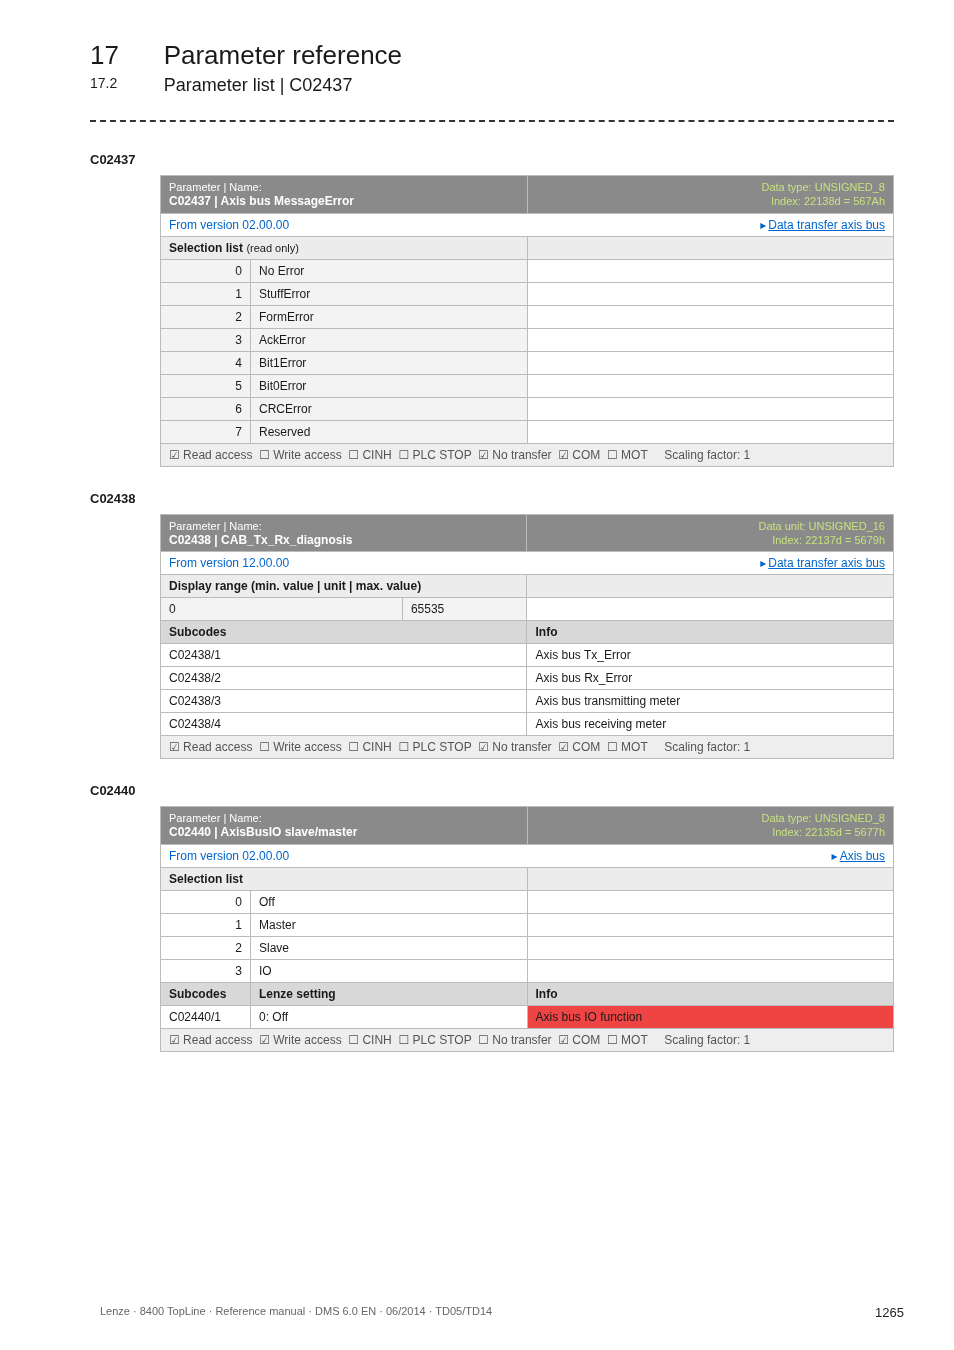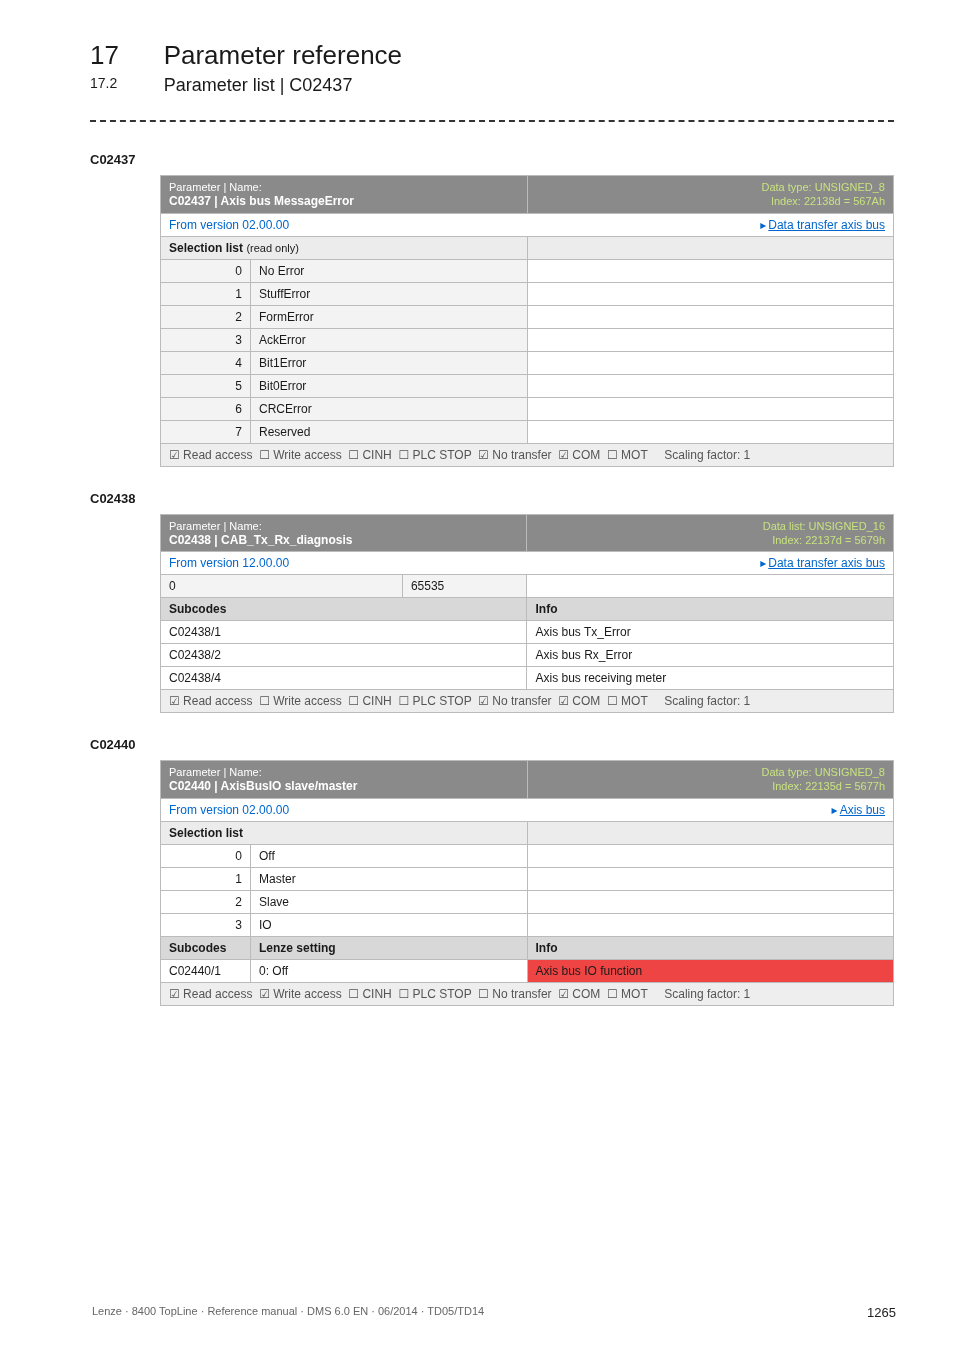--- a/index.html
+++ b/index.html
@@ -110,21 +110,21 @@
   .val-cell { background:#f3f3f3; }
   .empty-right { background:#fff; }
   .access-row td {
     background: #eeeeee;
     font-size: 10.5px;
     color: #555;
   }
   .footer {
     position: fixed;
     bottom: 30px;
-    left: 92px;
+    left: 100px;
     right: 60px;
     width: 804px;
     font-size: 11px;
     color: #666;
   }
   .footer .pnum { float: right; color: #222; font-size: 13px; }
   .disp-0 { text-align:left; background:#f3f3f3; }
   .disp-max { text-align:left; background:#f3f3f3; }
 </style>
 </head>
@@ -230,48 +230,56 @@
       <col style="width:17%">
       <col style="width:50%">
     </colgroup>
   <tbody>
       <tr class="header-row">
     <td colspan="2">
       <div class="pn">Parameter | Name:</div>
       <div class="title">C02438 | CAB_Tx_Rx_diagnosis</div>
     </td>
     <td class="dt">
-      <div>Data list: UNSIGNED_16</div>
+      <div>Data unit: UNSIGNED_16</div>
       <div>Index: 22137d = 5679h</div>
     </td>
   </tr>
   <tr>
     <td colspan="3" style="background:#fff;">
       <span class="version-link">From version 12.00.00</span>
       <span class="axis-link"><span class="tri">▸</span><span>Data transfer axis bus</span></span>
     </td>
   </tr>
+  <tr class="sel-header">
+    <td colspan="2">Display range (min. value | unit | max. value)</td>
+    <td class="empty-right" style="background:#ececec;"></td>
+  </tr>
   <tr>
     <td class="disp-0">0</td>
     <td class="disp-max">65535</td>
     <td class="empty-right"></td>
   </tr>
   <tr class="subcodes-row">
     <td colspan="2">Subcodes</td>
     <td>Info</td>
   </tr>
   </tbody>
     <tbody id="c02438-rows">
       <tr>
         <td colspan="2" style="background:#fff;">C02438/1</td>
         <td style="background:#fff;">Axis bus Tx_Error</td>
       </tr>
       <tr>
         <td colspan="2" style="background:#fff;">C02438/2</td>
         <td style="background:#fff;">Axis bus Rx_Error</td>
+      </tr>
+      <tr>
+        <td colspan="2" style="background:#fff;">C02438/3</td>
+        <td style="background:#fff;">Axis bus transmitting meter</td>
       </tr>
       <tr>
         <td colspan="2" style="background:#fff;">C02438/4</td>
         <td style="background:#fff;">Axis bus receiving meter</td>
       </tr>
     </tbody>
   <tbody>
       <tr class="access-row">
     <td colspan="3">
       <span>☑ Read access &nbsp;☐ Write access &nbsp;☐ CINH &nbsp;☐ PLC STOP &nbsp;☑ No transfer &nbsp;☑ COM &nbsp;☐ MOT</span>

